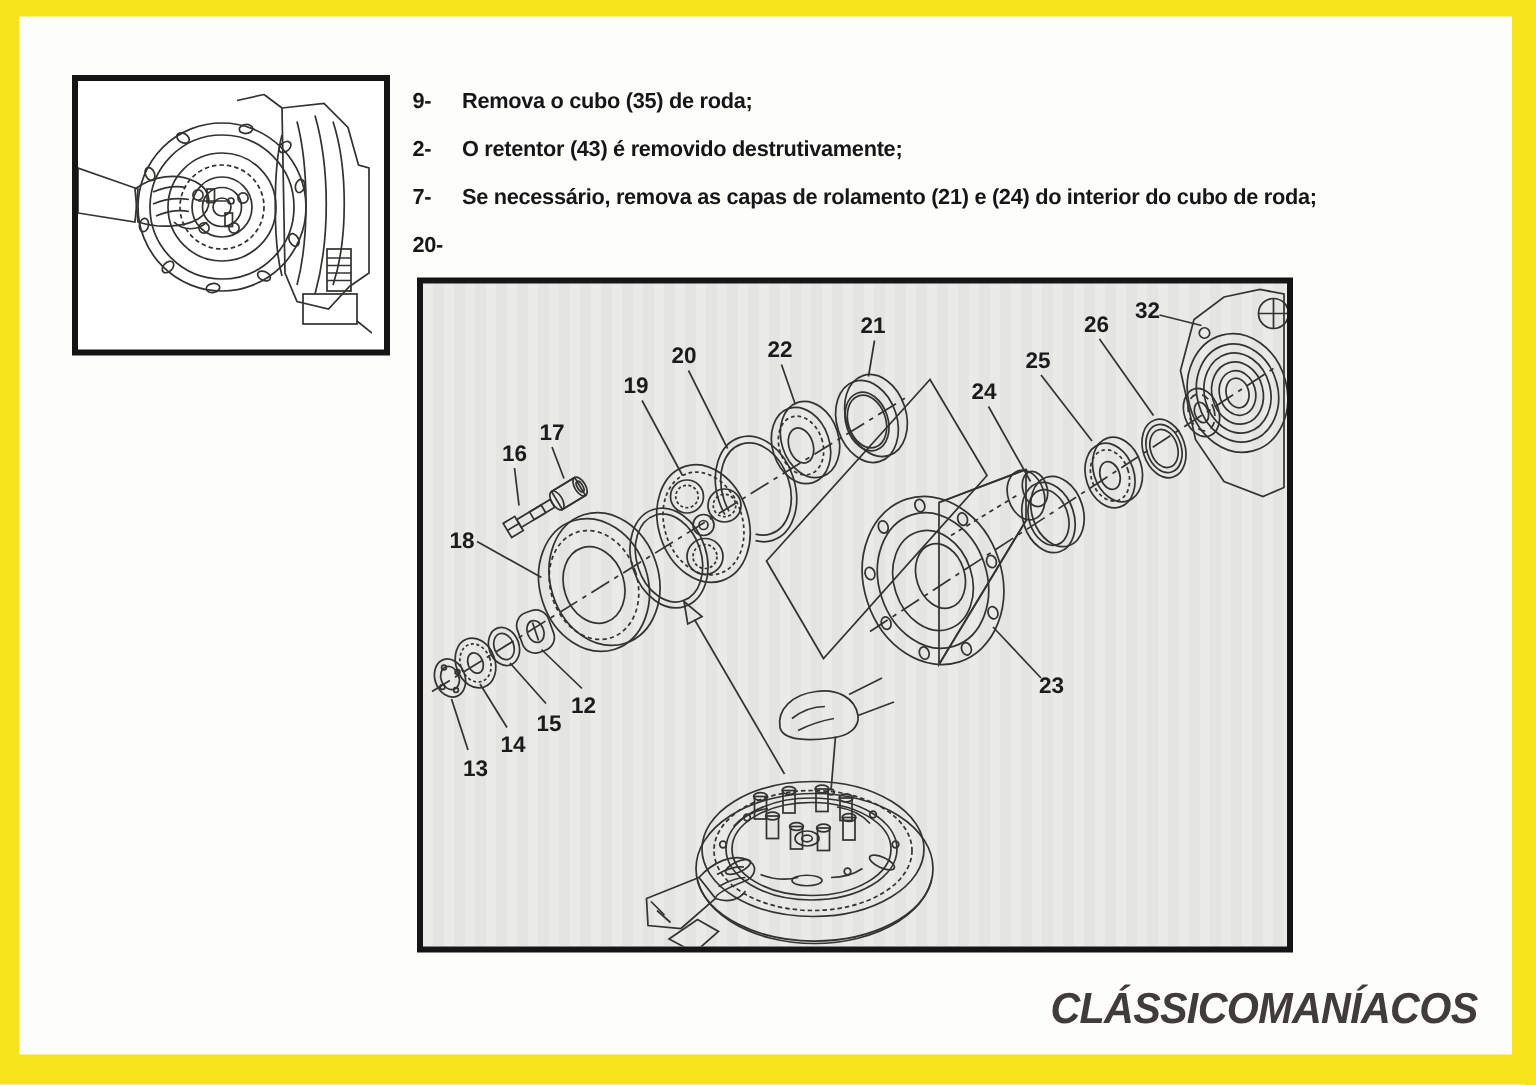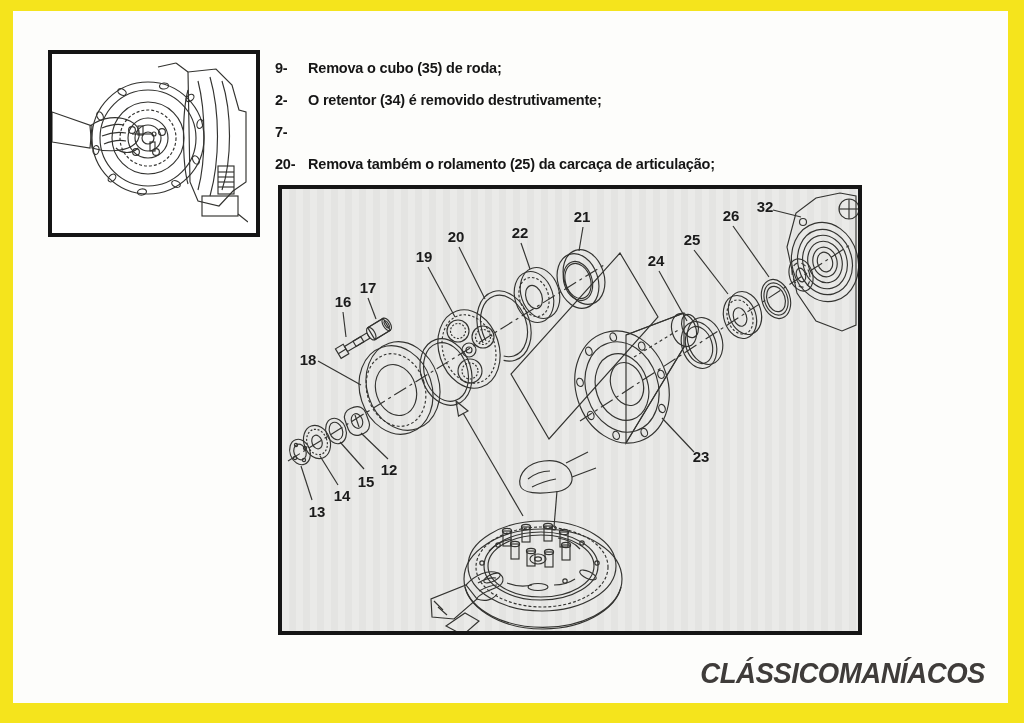--- a/index.html
+++ b/index.html
@@ -109,28 +109,28 @@
     </svg>
   </div>
 
   <div class="instructions">
     <div class="instr">
       <span class="num">9-</span>
       <span>Remova o cubo (35) de roda;</span>
     </div>
     <div class="instr">
       <span class="num">2-</span>
-      <span>O retentor (34) é removido destrutivamente;</span>
+      <span>O retentor (43) é removido destrutivamente;</span>
     </div>
     <div class="instr">
       <span class="num">7-</span>
+      <span>Se necessário, remova as capas de rolamento (21) e (24) do interior do cubo de roda;</span>
     </div>
     <div class="instr">
       <span class="num">20-</span>
-      <span>Remova também o rolamento (25) da carcaça de articulação;</span>
     </div>
   </div>
 
   <div class="diagram-box">
     <svg class="art" width="576" height="442" viewBox="0 0 576 442">
 
       <g stroke="#5a5a58" stroke-dasharray="14 4 3 4">
         <line x1="6" y1="272" x2="322" y2="76"></line>
         <line x1="298" y1="232" x2="568" y2="56"></line>
       </g>

